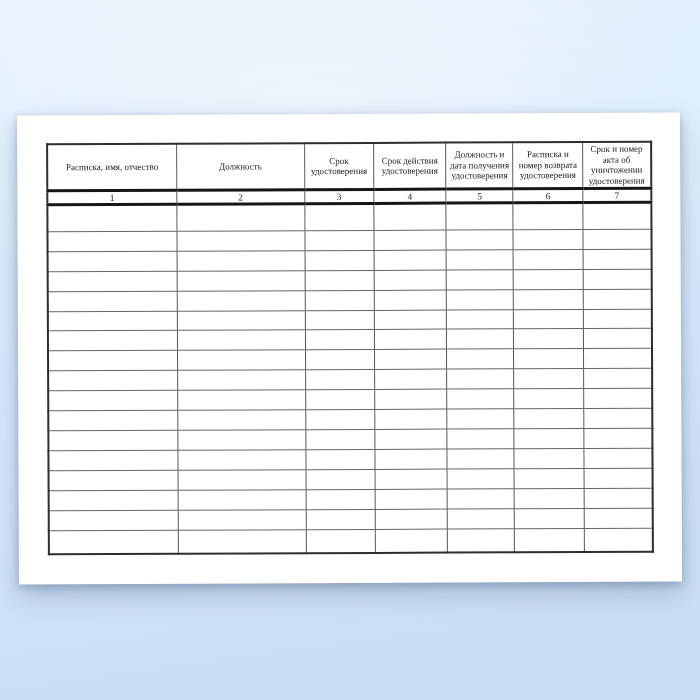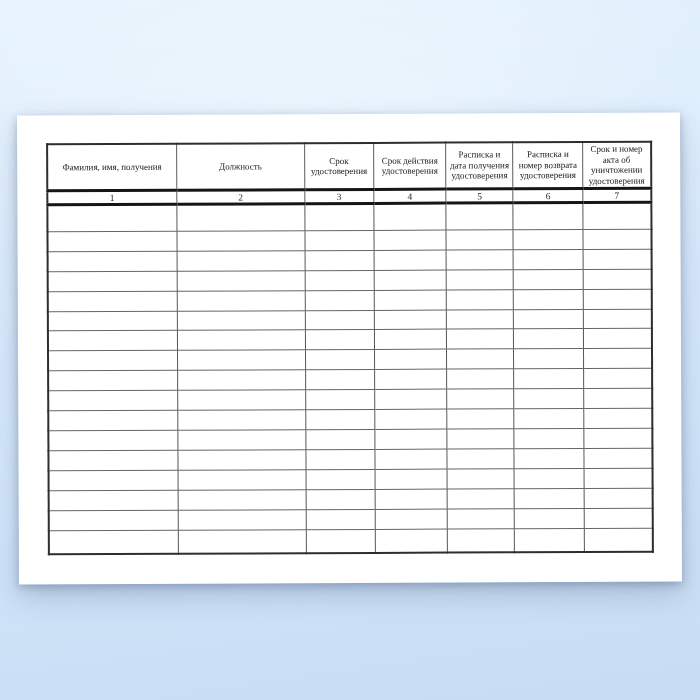--- a/index.html
+++ b/index.html
@@ -84,25 +84,25 @@
       <col class="c1">
         <col class="c2">
         <col class="c3">
         <col class="c4">
       <col class="c5">
         <col class="c6">
         <col class="c7">
     </colgroup>
     <thead>
       <tr class="header-row">
-        <th>Фамилия, имя, получения</th>
+        <th>Расписка, имя, отчество</th>
         <th>Должность</th>
         <th>Срок удостоверения</th>
         <th>Срок действия удостоверения</th>
-        <th>Расписка и дата получения удостоверения</th>
+        <th>Должность и дата получения удостоверения</th>
         <th>Расписка и номер возврата удостоверения</th>
         <th>Срок и номер акта об уничтожении удостоверения</th>
       </tr>
       <tr class="number-row">
         <td>1</td>
         <td>2</td>
         <td>3</td>
         <td>4</td>
         <td>5</td>
         <td>6</td>

